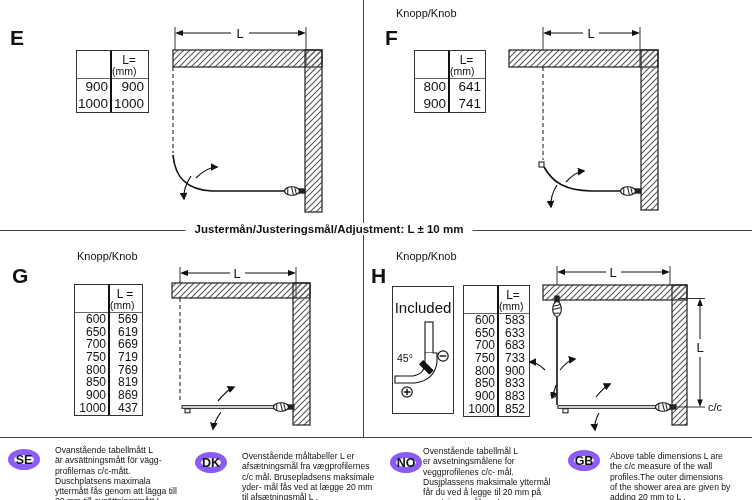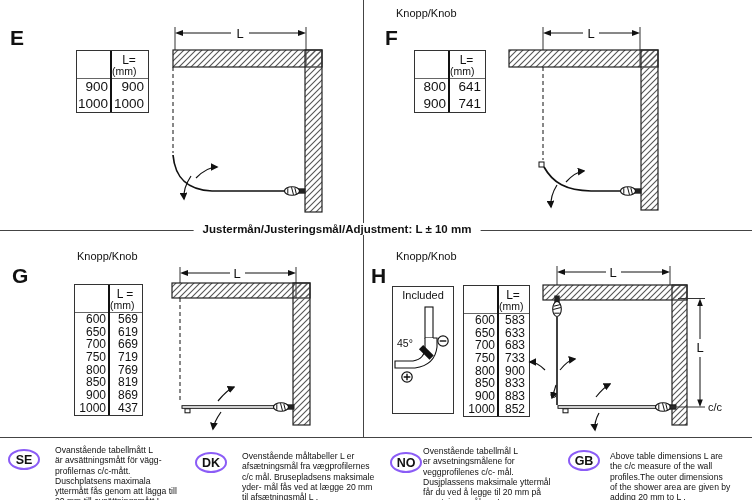--- a/index.html
+++ b/index.html
@@ -3,39 +3,39 @@
 <meta charset="utf-8">
 <style>
   html,body{margin:0;padding:0;background:#e8e8e8}
   .page{position:relative;width:752px;height:500px;background:#ffffff;overflow:hidden;
         font-family:"Liberation Sans",sans-serif;color:#111}
   .abs{position:absolute}
   .letter{position:absolute;font-weight:bold;font-size:21px;line-height:1}
   .knopp{position:absolute;font-weight:normal;font-size:11px;line-height:1}
   .vdiv{position:absolute;width:1px;background:#444}
   .hdiv{position:absolute;height:1px;background:#444;left:0;right:0}
-  .adj{position:absolute;top:223px;left:337px;transform:translateX(-50%);
+  .adj{position:absolute;top:223px;left:329px;transform:translateX(-50%);
        background:#fff;padding:0 9px;font-weight:bold;font-size:11.5px;white-space:nowrap}
   
   .tbl{position:absolute;background:#fff;border:1.2px solid #333;box-sizing:content-box}
   .tbl .divv{position:absolute;top:0;bottom:0;left:33px;width:2px;background:#111}
   .tbl .thead{position:relative;height:27px;border-bottom:1.4px solid #666}
   .tbl .hl{position:absolute;left:35px;right:2px;top:2px;text-align:center;font-size:12px}
   .tbl .hmm{position:absolute;left:35px;right:1px;top:14px;font-size:10.5px}
   .trow{display:flex}
   .tbl.big .trow{height:16.5px;line-height:16.5px;font-size:13.5px}
   .tbl.small .trow{height:12.7px;line-height:12.7px;font-size:12px}
   .trow .tcell:first-child{width:33px;text-align:right;padding-right:2px;box-sizing:border-box}
   .trow .tcell:nth-child(2){flex:1;text-align:right;padding-right:4px}
   
   .incbox{position:absolute;left:392px;top:286px;width:62px;height:128px;
           border:1.2px solid #333;box-sizing:border-box}
-  .inc-label{text-align:center;font-size:11px;margin-top:2px}
+  .inc-label{text-align:center;font-size:15px;margin-top:12px}
   
-  .badge{position:absolute;width:32px;height:21px;border:2px solid #8b5cf6;border-radius:50%;
+  .badge{position:absolute;width:32px;height:21px;border:6px solid #8b5cf6;border-radius:50%;
          display:flex;align-items:center;justify-content:center;font-weight:bold;font-size:12.5px;
          background:#fff;box-sizing:border-box}
   .fnote{position:absolute;font-size:8.6px;line-height:10.3px;white-space:pre-line}
   svg text{font-family:"Liberation Sans",sans-serif;fill:#111}
 </style>
 </head>
 <body>
 
 <div class="page">
 

